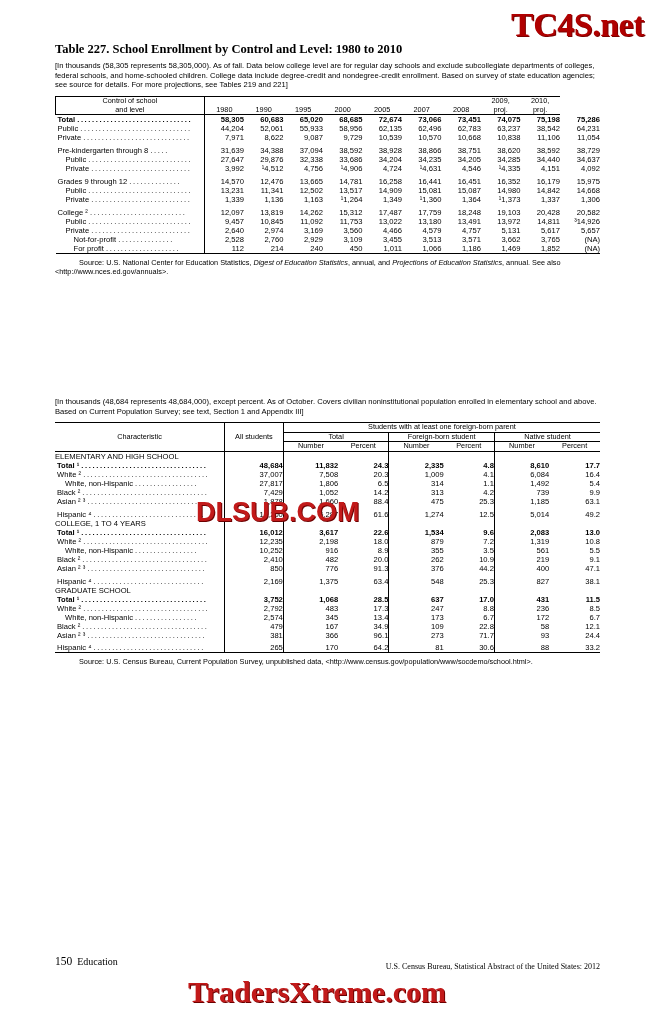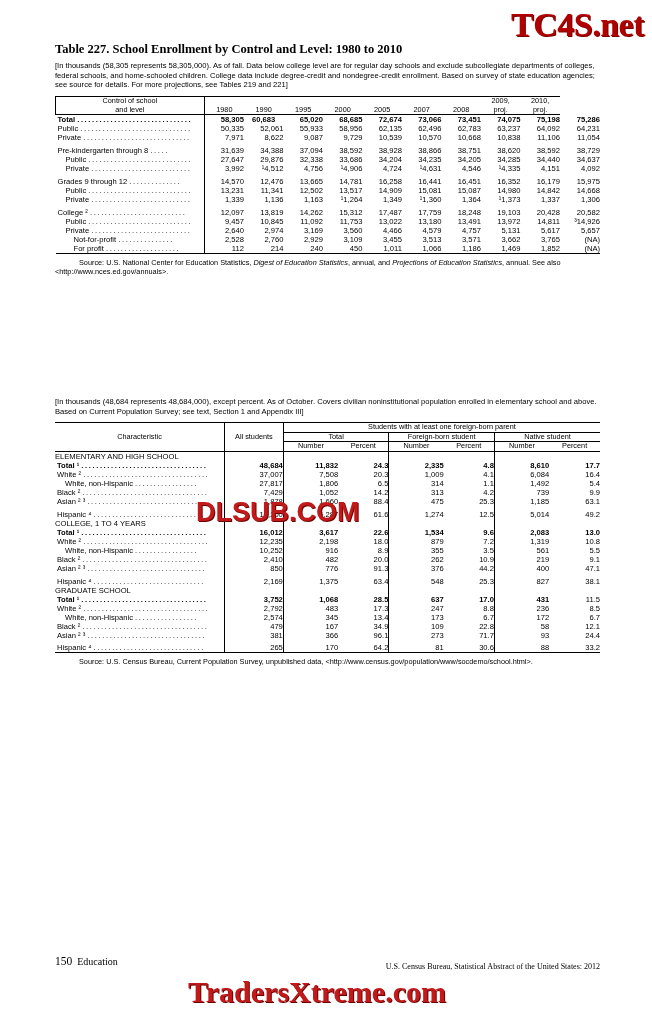--- a/index.html
+++ b/index.html
@@ -109,41 +109,41 @@
           <th class="hdrcell rule-top rule-bot">2007</th>
           <th class="hdrcell rule-top rule-bot">2008</th>
           <th class="hdrcell rule-top rule-bot">2009,<br>proj.</th>
           <th class="hdrcell rule-top rule-bot">2010,<br>proj.</th>
         </tr>
       </thead>
       <tbody id="t227-body">
           <tr>
             <td class="stub" style="border-right: 1px solid rgb(0, 0, 0); padding-left: 2px; font-weight: bold;"><span>Total <span style="letter-spacing: 1.6px;">...............................</span></span></td>
             <td class="num" style="font-weight: bold;">58,305</td>
-            <td class="num" style="font-weight: bold; text-align: center;">60,683</td>
+            <td class="num" style="font-weight: bold;">60,683</td>
             <td class="num" style="font-weight: bold;">65,020</td>
             <td class="num" style="font-weight: bold;">68,685</td>
             <td class="num" style="font-weight: bold;">72,674</td>
             <td class="num" style="font-weight: bold;">73,066</td>
             <td class="num" style="font-weight: bold;">73,451</td>
             <td class="num" style="font-weight: bold;">74,075</td>
             <td class="num" style="font-weight: bold;">75,198</td>
             <td class="num" style="font-weight: bold;">75,286</td>
           </tr>
           <tr>
             <td class="stub" style="border-right: 1px solid rgb(0, 0, 0); padding-left: 2px;"><span>Public <span style="letter-spacing: 1.6px;">..............................</span></span></td>
-            <td class="num">50,335</td>
+            <td class="num">44,204</td>
             <td class="num">52,061</td>
             <td class="num">55,933</td>
             <td class="num">58,956</td>
             <td class="num">62,135</td>
             <td class="num">62,496</td>
             <td class="num">62,783</td>
             <td class="num">63,237</td>
-            <td class="num">64,092</td>
+            <td class="num">38,542</td>
             <td class="num">64,231</td>
           </tr>
           <tr>
             <td class="stub" style="border-right: 1px solid rgb(0, 0, 0); padding-left: 2px;"><span>Private <span style="letter-spacing: 1.6px;">.............................</span></span></td>
             <td class="num">7,971</td>
             <td class="num">8,622</td>
             <td class="num">9,087</td>
             <td class="num">9,729</td>
             <td class="num">10,539</td>
             <td class="num">10,570</td>
@@ -492,21 +492,21 @@
             <td></td>
           </tr>
           <tr>
             <td class="stub" style="border-right: 1px solid rgb(0, 0, 0); padding-left: 2px; font-weight: bold;"><span>Total ¹ <span style="letter-spacing: 1.6px;">..................................</span></span></td>
             <td class="num" style="font-weight: bold; border-right: 1px solid rgb(0, 0, 0);">3,752</td>
             <td class="num" style="font-weight: bold;">1,068</td>
             <td class="num" style="font-weight: bold; border-right: 1px solid rgb(0, 0, 0);">28.5</td>
             <td class="num" style="font-weight: bold;">637</td>
             <td class="num" style="font-weight: bold; border-right: 1px solid rgb(0, 0, 0);">17.0</td>
             <td class="num" style="font-weight: bold;">431</td>
-            <td class="num" style="font-weight: normal;">11.5</td>
+            <td class="num" style="font-weight: bold;">11.5</td>
           </tr>
           <tr>
             <td class="stub" style="border-right: 1px solid rgb(0, 0, 0); padding-left: 2px;"><span>White ² <span style="letter-spacing: 1.6px;">..................................</span></span></td>
             <td class="num" style="border-right: 1px solid rgb(0, 0, 0);">2,792</td>
             <td class="num">483</td>
             <td class="num" style="border-right: 1px solid rgb(0, 0, 0); margin-top: 32px;">17.3</td>
             <td class="num">247</td>
             <td class="num" style="border-right: 1px solid rgb(0, 0, 0);">8.8</td>
             <td class="num">236</td>
             <td class="num">8.5</td>

